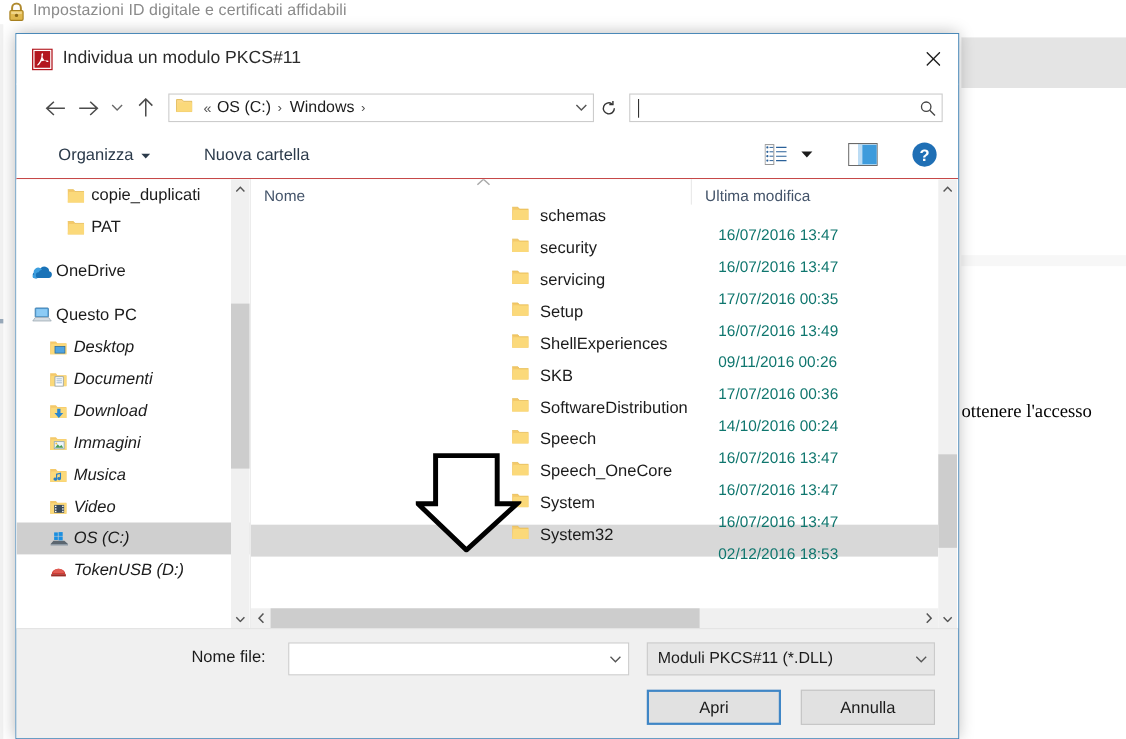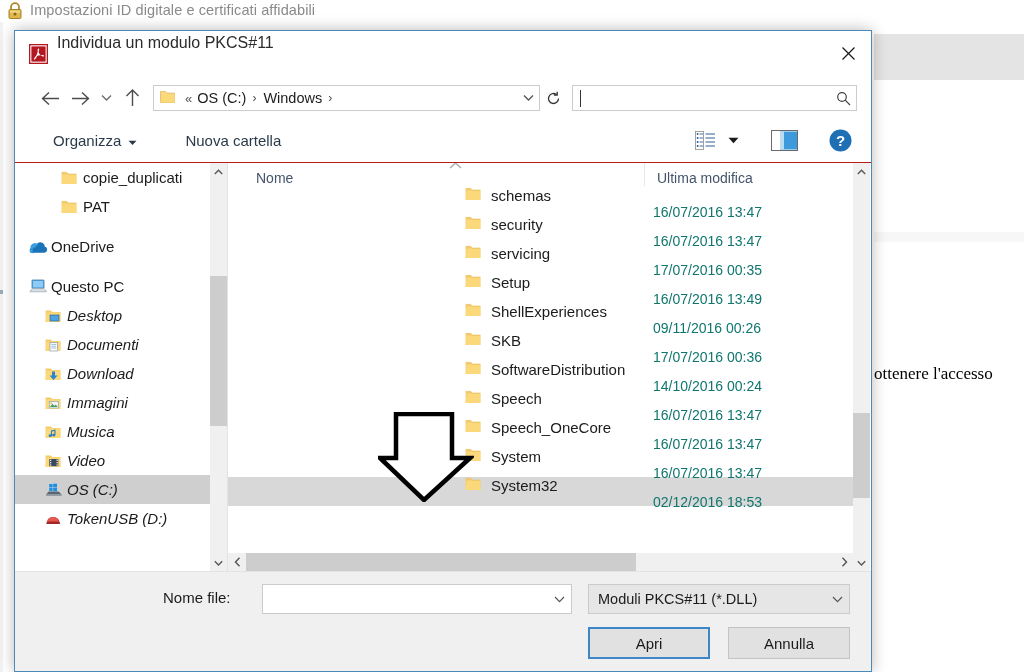--- a/index.html
+++ b/index.html
@@ -60,21 +60,21 @@
   #titlebar {
     height: 46px; flex: none; position: relative;
     background: #ffffff;
     border-bottom: 1px solid #ffffff;
   }
   #dlg-icon {
     position: absolute; left: 14px; top: 13px;
     width: 19px; height: 20px;
   }
   #dlg-title {
-    position: absolute; left: 42px; top: 3px;
+    position: absolute; left: 42px; top: 13px;
     font-size: 16px; color: #2b2b2b; white-space: nowrap;
   }
   #close-btn {
     position: absolute; right: 0px; top: 0px;
     width: 46px; height: 44px;
     display: flex; align-items: center; justify-content: center;
     cursor: pointer; background: transparent;
   }
   #close-btn svg { display: block; }
 
@@ -193,21 +193,21 @@
   #col-header {
     height: 24px; display: flex; align-items: flex-end;
     background: #ffffff; position: relative;
     padding-bottom: 1px;
   }
   .col-h {
     font-size: 14px; color: #44546a; padding-left: 12px;
     cursor: pointer; position: relative; height: 24px;
     display: flex; align-items: flex-end;
   }
-  #col-nome { width: 400px; margin-left: 16px; }
+  #col-nome { width: 400px; }
   #col-data { width: 200px; border-left: 1px solid #e8e8e8; }
   #sort-arrow {
     position: absolute; left: 205px; top: -4px;
     color: #999; font-size: 12px;
   }
   #rows { position: absolute; left: 0; top: 24px; right: 18px; bottom: 0; overflow: hidden; }
   .row {
     height: 29px; display: flex; align-items: flex-end;
     font-size: 15px; color: #1b1b1b; cursor: pointer; flex-direction: column;
   }
@@ -234,21 +234,21 @@
     background: #cdcdcd; cursor: pointer;
   }
 
   
   #footer {
     height: 100px; flex: none; position: relative;
     background: #f0f0f0;
     border-top: 1px solid #e3e3e3;
   }
   #lbl-nomefile {
-    position: absolute; left: 148px; top: 17px;
+    position: absolute; left: 159px; top: 17px;
     font-size: 15px; color: #1b1b1b;
   }
   #input-nomefile {
     position: absolute; left: 247px; top: 12px;
     width: 310px; height: 30px;
     background: #ffffff; border: 1px solid #cbcbcb;
     display: flex; align-items: center;
   }
   #input-nomefile .val {
     flex: 1; padding-left: 6px; font-size: 14.5px; color: #1b1b1b;

